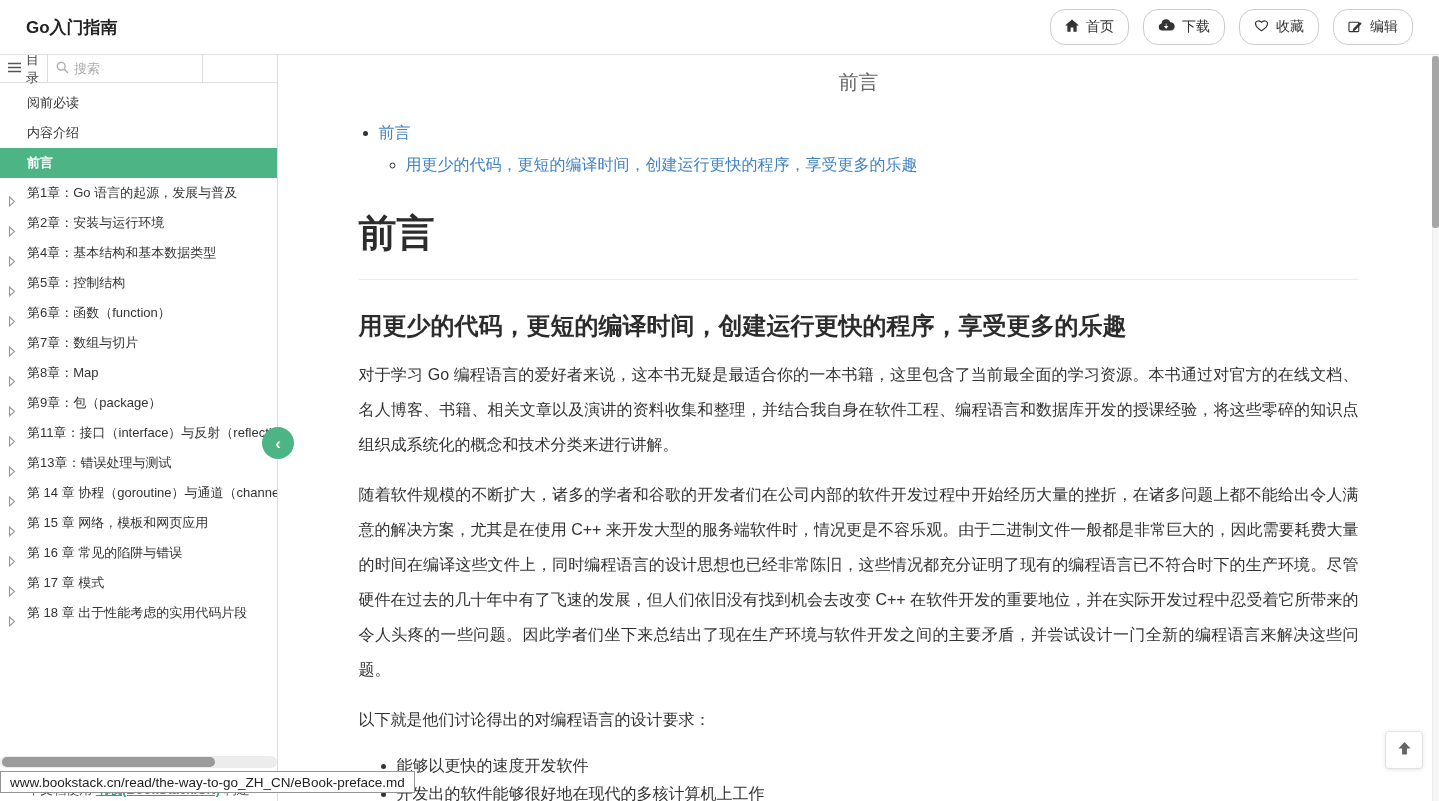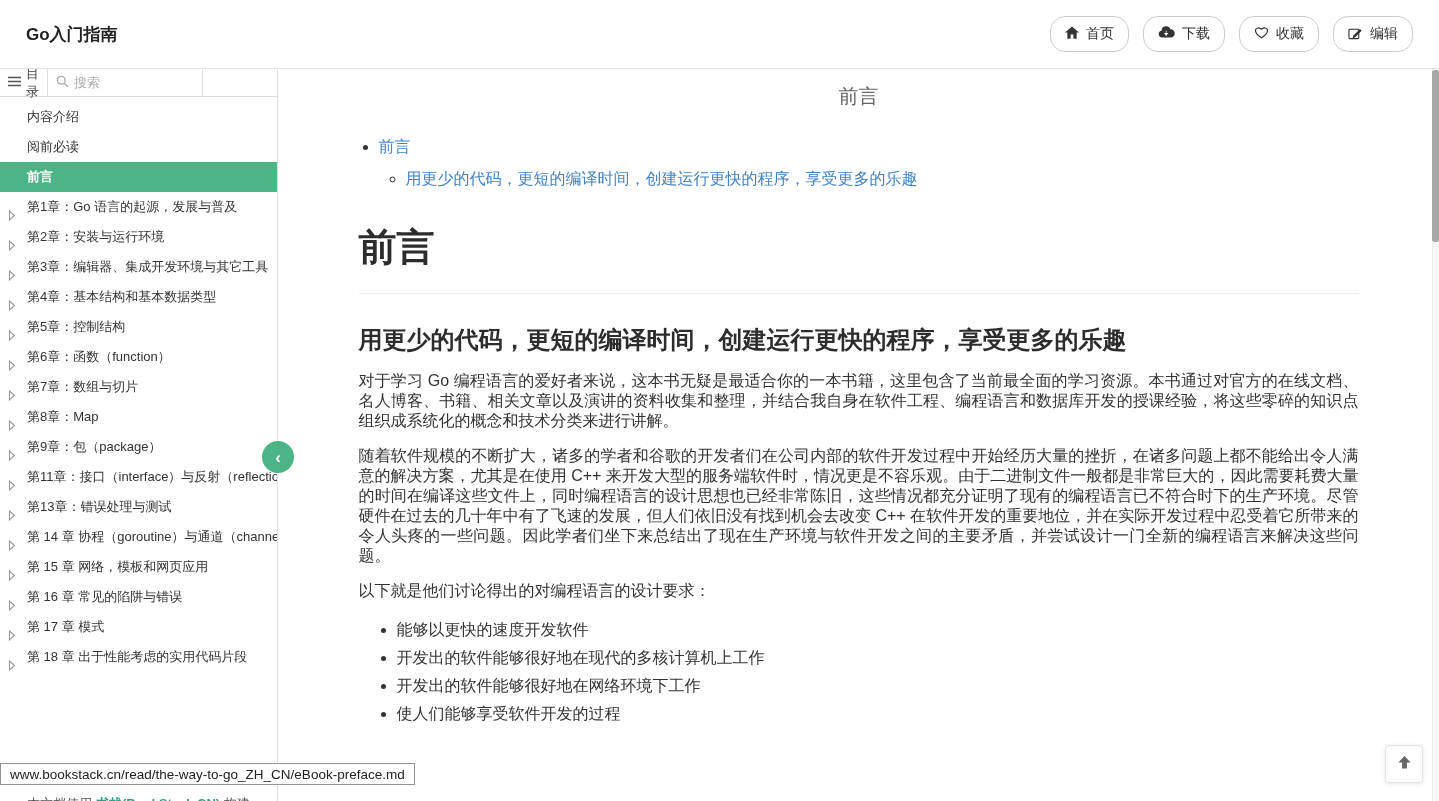--- a/index.html
+++ b/index.html
@@ -5,21 +5,21 @@
   * { box-sizing: border-box; margin: 0; padding: 0; }
   html,body { width:1439px; height:801px; overflow:hidden; }
   body {
     font-family:"Liberation Sans","DejaVu Sans",sans-serif;
     color:#333; background:#fff; position:relative;
   }
   :root { --accent:#4db486; --link:#4183c4; --teal:#2ea289; }
 
   
   .header {
-    height:69px; border-bottom:1px solid #e2e2e2; background:#fff;
+    height:55px; border-bottom:1px solid #e2e2e2; background:#fff;
     display:flex; align-items:center; justify-content:space-between;
     padding:0 26px; position:relative; z-index:4;
   }
   .book-title { font-size:17px; font-weight:bold; color:#222; }
   .header-actions { display:flex; gap:14px; }
   .hbtn {
     display:inline-flex; align-items:center; gap:7px;
     padding:8px 14px; border:1px solid #ccc; border-radius:15px;
     background:#fff; font-size:14px; color:#333; cursor:pointer;
     font-family:inherit;
@@ -91,42 +91,42 @@
   ul.page-toc { list-style:disc; padding-left:20px; margin:20px 0 8px; }
   ul.page-toc li { margin:4px 0; font-size:16px; line-height:26px; }
   ul.page-toc ul { list-style:circle; padding-left:27px; margin-top:6px; }
   ul.page-toc a { color:var(--link); text-decoration:none; cursor:pointer; }
 
   h1.doc-h1 {
     font-size:38px; font-weight:600; color:#2c2c2c;
     margin:30px 0 0; padding-bottom:20px; border-bottom:1px solid #ececec;
   }
   h2.doc-h2 { font-size:24px; font-weight:bold; color:#2c2c2c; margin:30px 0 6px; }
-  .doc-body p { font-size:16px; line-height:20px; margin:15px 0; text-align:justify; }
+  .doc-body p { font-size:16px; line-height:35px; margin:15px 0; text-align:justify; }
   ul.design-goals { list-style:disc; padding-left:38px; margin-top:14px; }
   ul.design-goals li { font-size:16px; line-height:28px; }
 
   
   .v-scrollbar {
     position:absolute; right:0; top:0; width:7px; height:746px;
     background:#f6f6f6; border-left:1px solid #ededed;
   }
   .v-thumb {
     position:absolute; right:0; top:1px; width:7px; height:172px;
     background:#a6a6a6; border-radius:3px;
   }
   .back-to-top {
     position:absolute; right:16px; bottom:32px; width:38px; height:38px;
     background:#fff; border:1px solid #e3e3e3; border-radius:4px;
     box-shadow:0 1px 4px rgba(0,0,0,0.10);
     display:flex; align-items:center; justify-content:center; cursor:pointer;
   }
 
   .status-tooltip {
-    position:absolute; left:0; bottom:16px; height:22px; z-index:10;
+    position:absolute; left:0; bottom:8px; height:22px; z-index:10;
     border:1px solid #949494; background:#fff; display:flex;
     align-items:center; padding:0 9px; font-size:13.5px; color:#222;
     white-space:nowrap;
   }
 </style>
 </head>
 <body>
 
 <div class="header">
   <div class="book-title">Go入门指南</div>
@@ -173,32 +173,29 @@
       <div class="search-box">
         <span><svg width="13" height="13" viewBox="0 0 13 13">
               <circle cx="5.2" cy="5.2" r="3.9" stroke="#aaa" fill="none" stroke-width="1.3"></circle>
               <line x1="8.2" y1="8.2" x2="12" y2="12" stroke="#aaa" stroke-width="1.3"></line>
             </svg></span>
         <input type="text" placeholder="搜索" style="">
       </div>
     </div>
 
     <div class="toc-list" id="toc-list">
+        <div class="toc-item"><span>阅前必读</span></div>
         <div class="toc-item"><span>内容介绍</span></div>
-        <div class="toc-item"><span>阅前必读</span></div>
         <div class="toc-item active"><span>前言</span></div>
         <div class="toc-item"><span class="caret"><svg width="8" height="11" viewBox="0 0 8 11">
               <path d="M1.5 1 L6.5 5.5 L1.5 10 Z" fill="none" stroke="#9a9a9a" stroke-width="1.1"></path>
             </svg></span><span>第1章：Go 语言的起源，发展与普及</span></div>
         <div class="toc-item"><span class="caret"><svg width="8" height="11" viewBox="0 0 8 11">
               <path d="M1.5 1 L6.5 5.5 L1.5 10 Z" fill="none" stroke="#9a9a9a" stroke-width="1.1"></path>
             </svg></span><span>第2章：安装与运行环境</span></div>
-        <div class="toc-item"><span class="caret"><svg width="8" height="11" viewBox="0 0 8 11">
-              <path d="M1.5 1 L6.5 5.5 L1.5 10 Z" fill="none" stroke="#9a9a9a" stroke-width="1.1"></path>
-            </svg></span><span>第3章：编辑器、集成开发环境与其它工具</span></div>
         <div class="toc-item"><span class="caret"><svg width="8" height="11" viewBox="0 0 8 11">
               <path d="M1.5 1 L6.5 5.5 L1.5 10 Z" fill="none" stroke="#9a9a9a" stroke-width="1.1"></path>
             </svg></span><span>第4章：基本结构和基本数据类型</span></div>
         <div class="toc-item"><span class="caret"><svg width="8" height="11" viewBox="0 0 8 11">
               <path d="M1.5 1 L6.5 5.5 L1.5 10 Z" fill="none" stroke="#9a9a9a" stroke-width="1.1"></path>
             </svg></span><span>第5章：控制结构</span></div>
         <div class="toc-item"><span class="caret"><svg width="8" height="11" viewBox="0 0 8 11">
               <path d="M1.5 1 L6.5 5.5 L1.5 10 Z" fill="none" stroke="#9a9a9a" stroke-width="1.1"></path>
             </svg></span><span>第6章：函数（function）</span></div>
         <div class="toc-item"><span class="caret"><svg width="8" height="11" viewBox="0 0 8 11">

